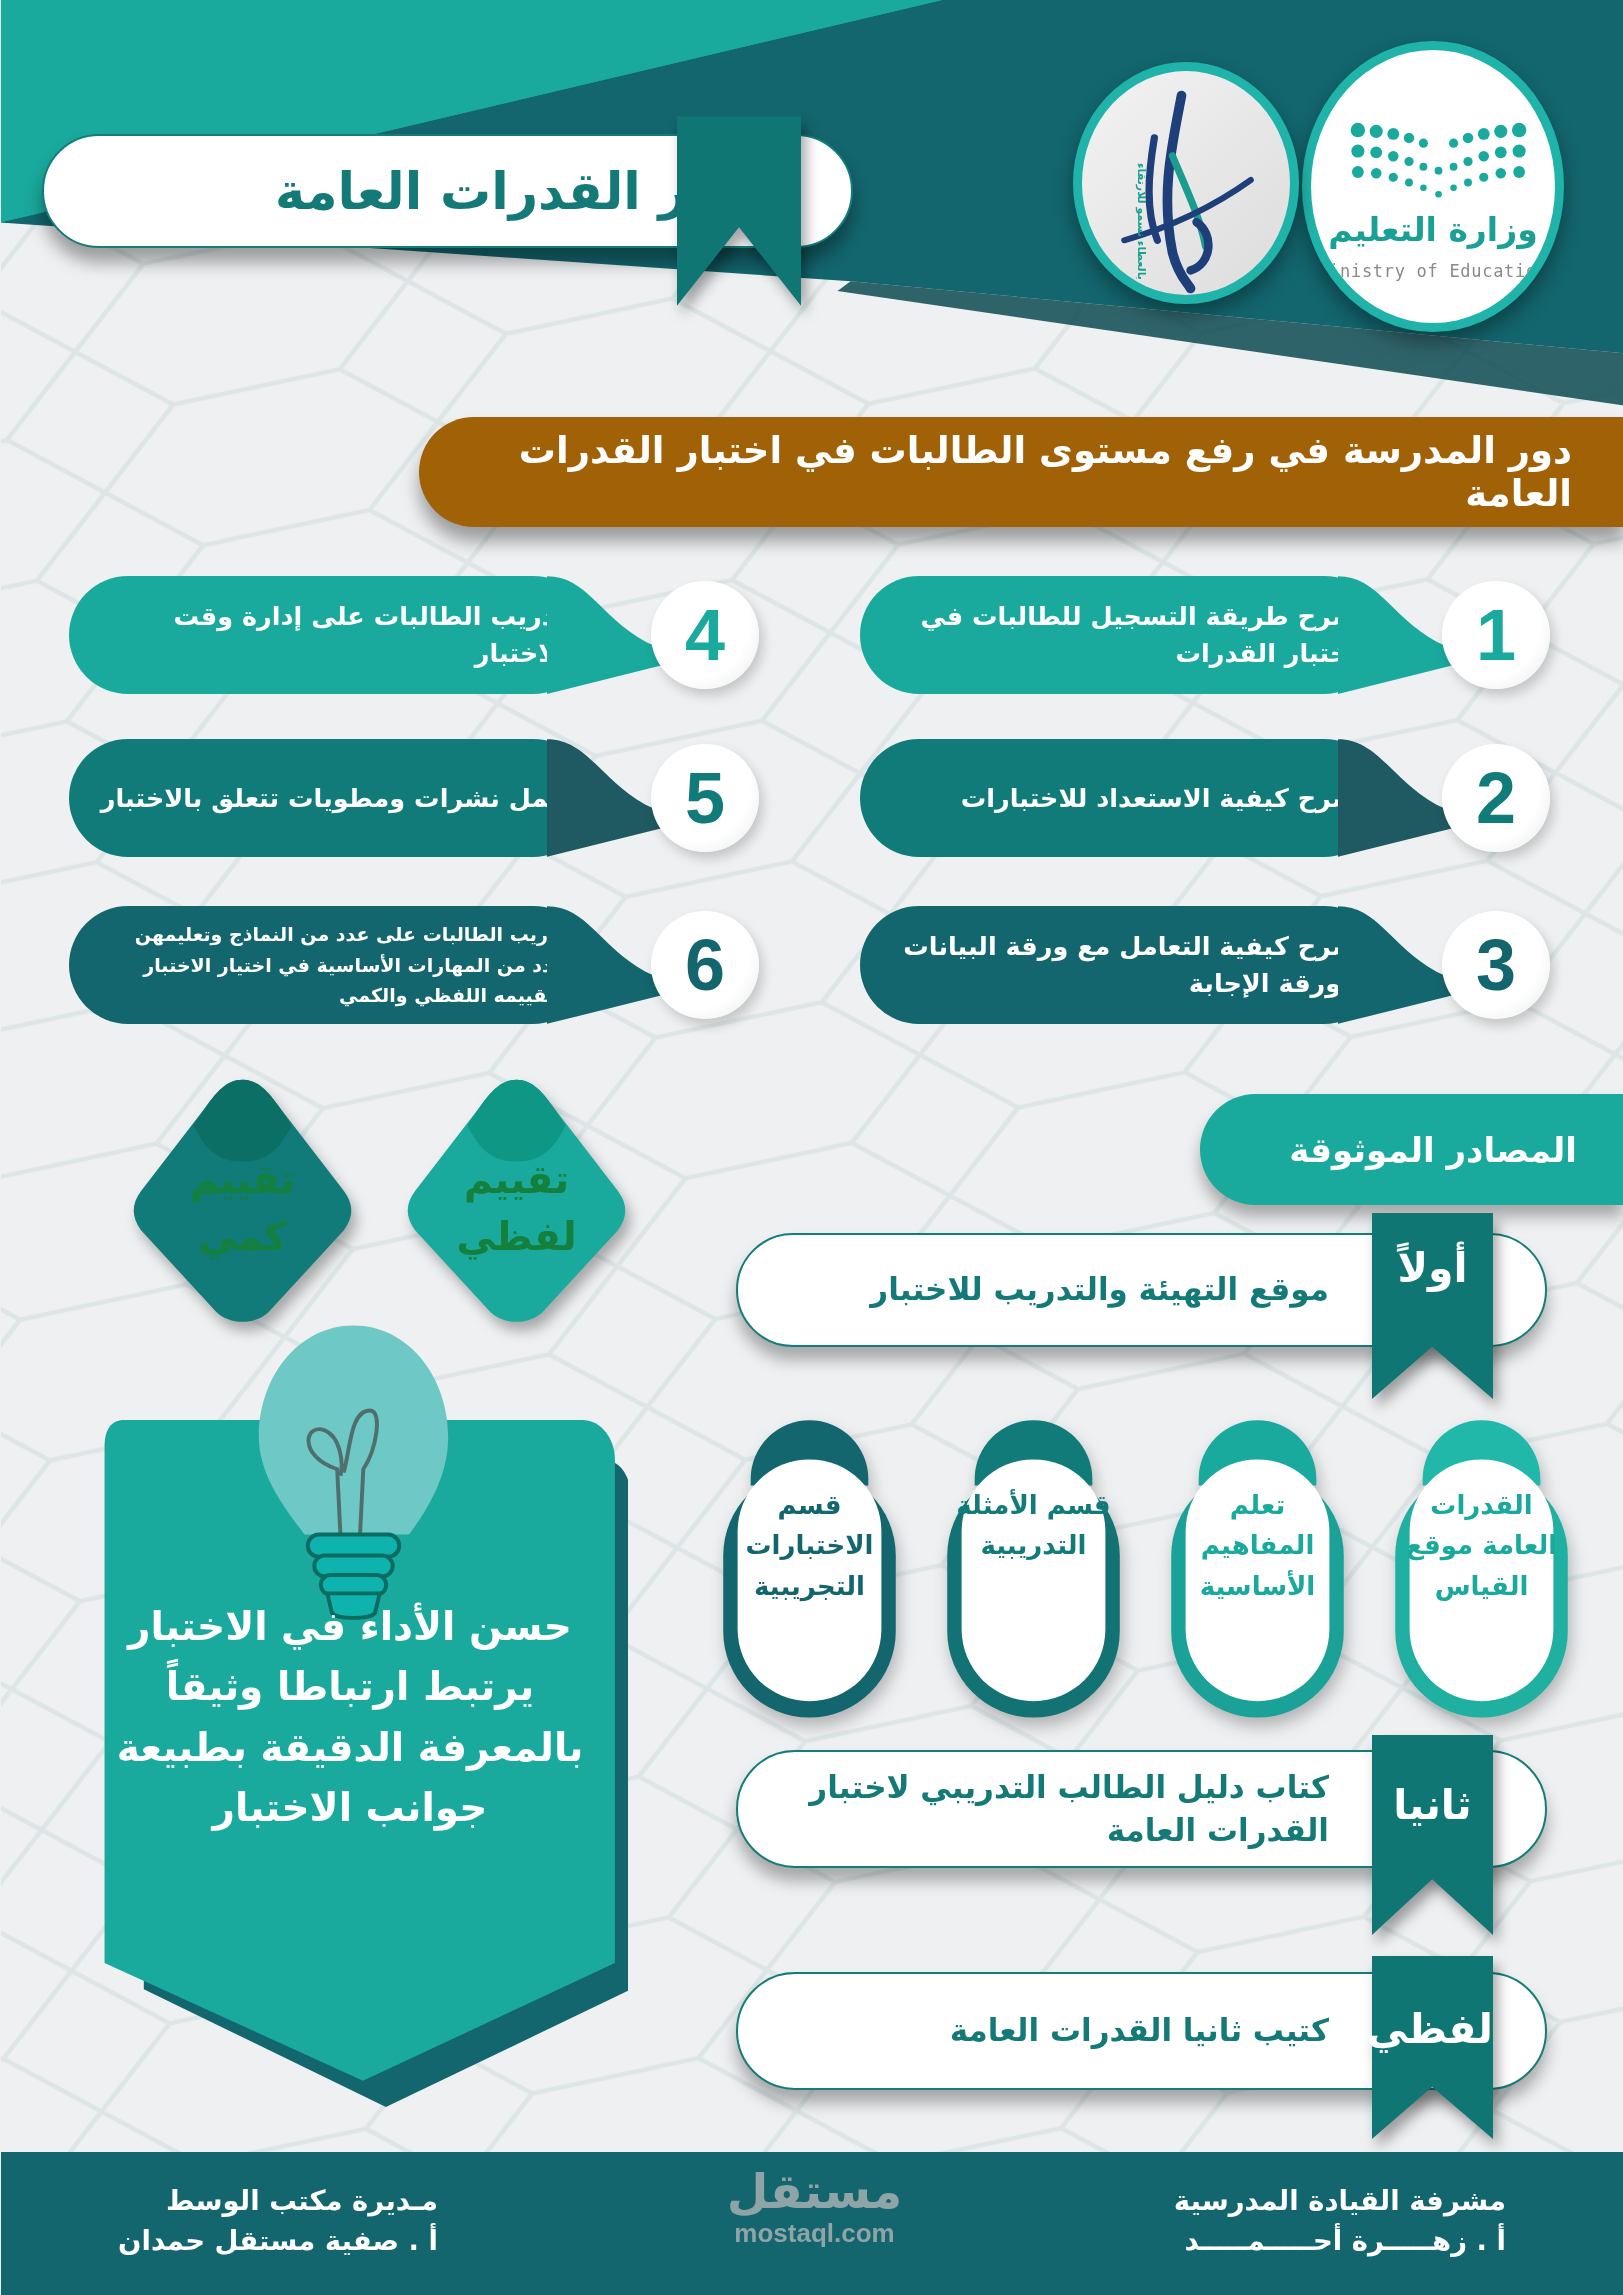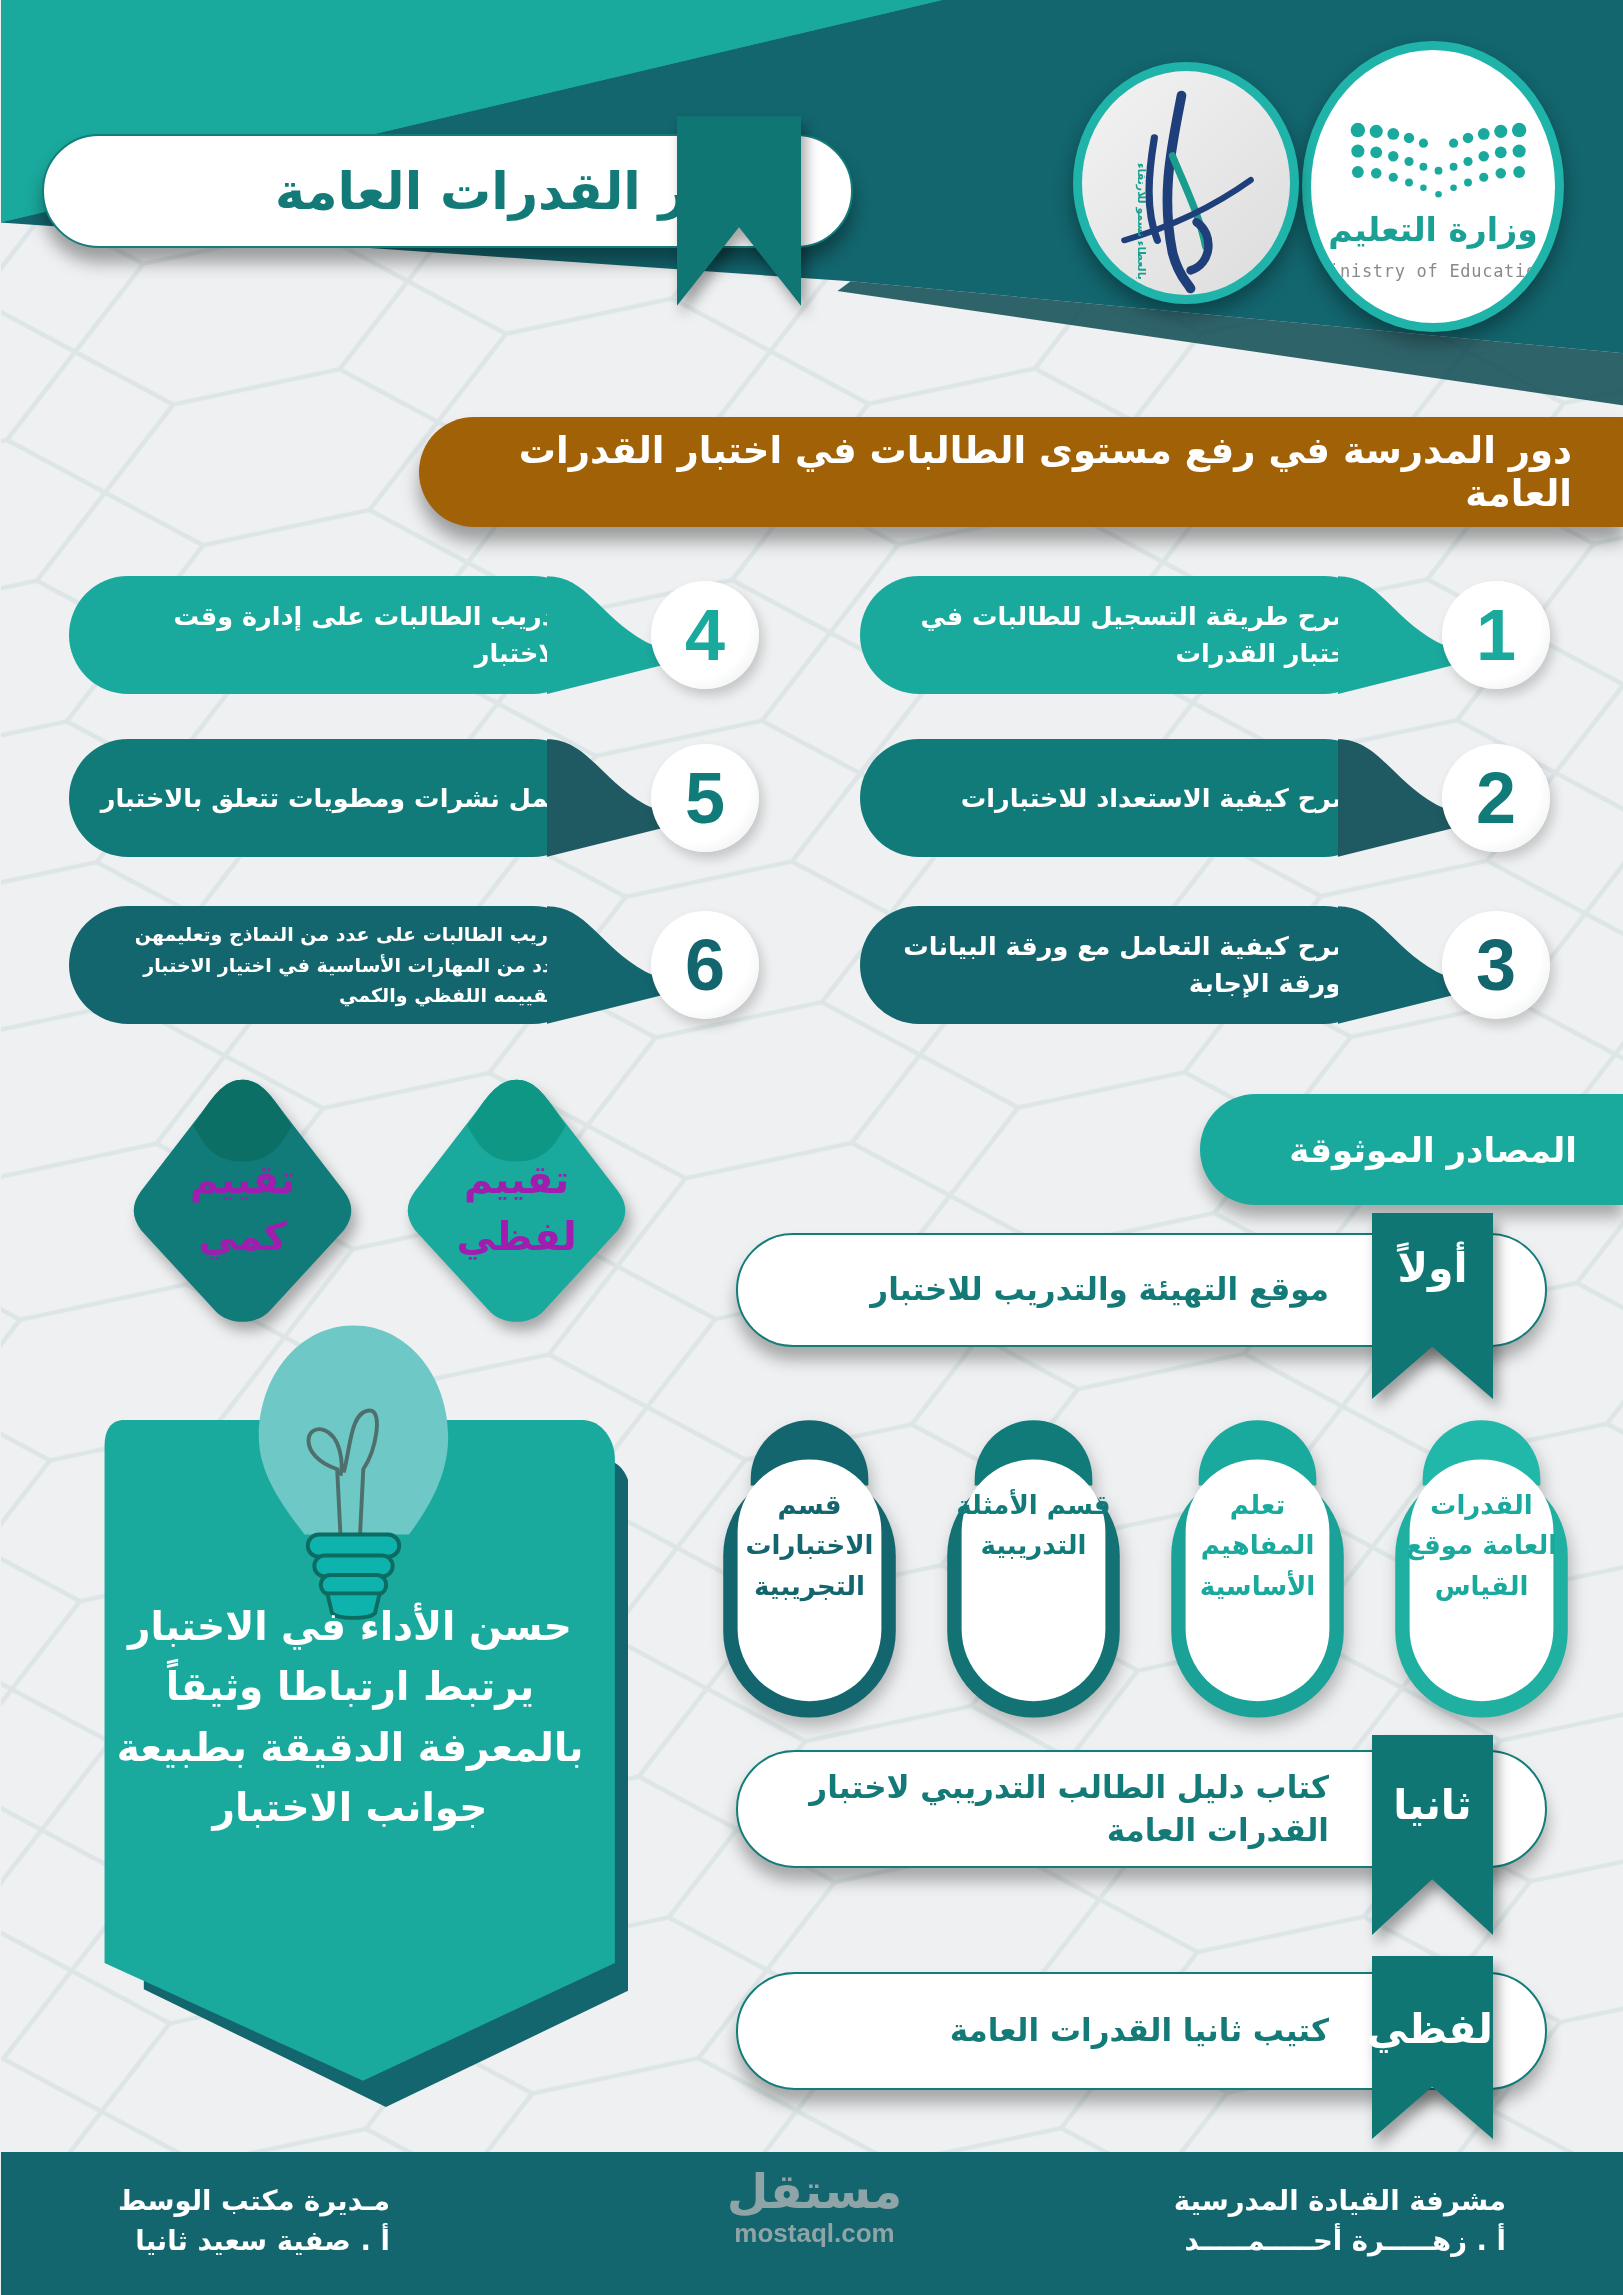--- a/index.html
+++ b/index.html
@@ -66,21 +66,21 @@
     position: absolute; width: 108px; height: 108px; border-radius: 50%;
     background: radial-gradient(circle at 40% 40%, #ffffff 60%, #e4e6e8 100%);
     box-shadow: 3.9px 6.5px 11.8px rgba(0,0,0,0.18);
     display: flex; align-items: center; justify-content: center;
     font-weight: bold; font-size: 72px; font-family: "Liberation Sans", sans-serif;
   }
 
   
   .rhombus { position: absolute; width: 229px; height: 249px; z-index: 3; filter: drop-shadow(5.2px 9.2px 6.5px rgba(0,0,0,0.3)); }
   .rhombus svg { position: absolute; left: 0; top: 0; width: 100%; height: 100%; }
-  .rhombus .lbl { position: absolute; left: 0; right: 0; top: 79px; text-align: center; color: #a21caf;
+  .rhombus .lbl { position: absolute; left: 0; right: 0; top: 79px; text-align: center; color: #15803d;
     font-weight: bold; font-size: 39px; line-height: 1.45; }
 
   
   .bulb-card { position: absolute; left: 98px; top: 1420px; width: 530px; height: 687px; z-index: 3; }
   .bulb-card svg.shape { position: absolute; left: 0; top: 0; width: 100%; height: 100%; }
   .bulb-card .bulb { position: absolute; left: 154px; top: -101px; width: 203px; height: 307px; }
   .bulb-card .quote { position: absolute; left: 13px; right: 39px; top: 177px; text-align: center; color: #fff;
     font-weight: bold; font-size: 39px; line-height: 1.55; }
 
   
@@ -367,16 +367,16 @@
   <div class="col right">
     <div>مشرفة القيادة المدرسية</div>
     <div>أ . زهـــــرة أحـــــمـــــد</div>
   </div>
   <div class="brand">
     <div class="ar">مستقل</div>
     <div class="en">mostaql.com</div>
   </div>
   <div class="col left">
     <div>مـديرة مكتب الوسط</div>
-    <div>أ . صفية سعيد ثانيا</div>
+    <div>أ . صفية مستقل حمدان</div>
   </div>
 </div>
 
 
 </body></html>

